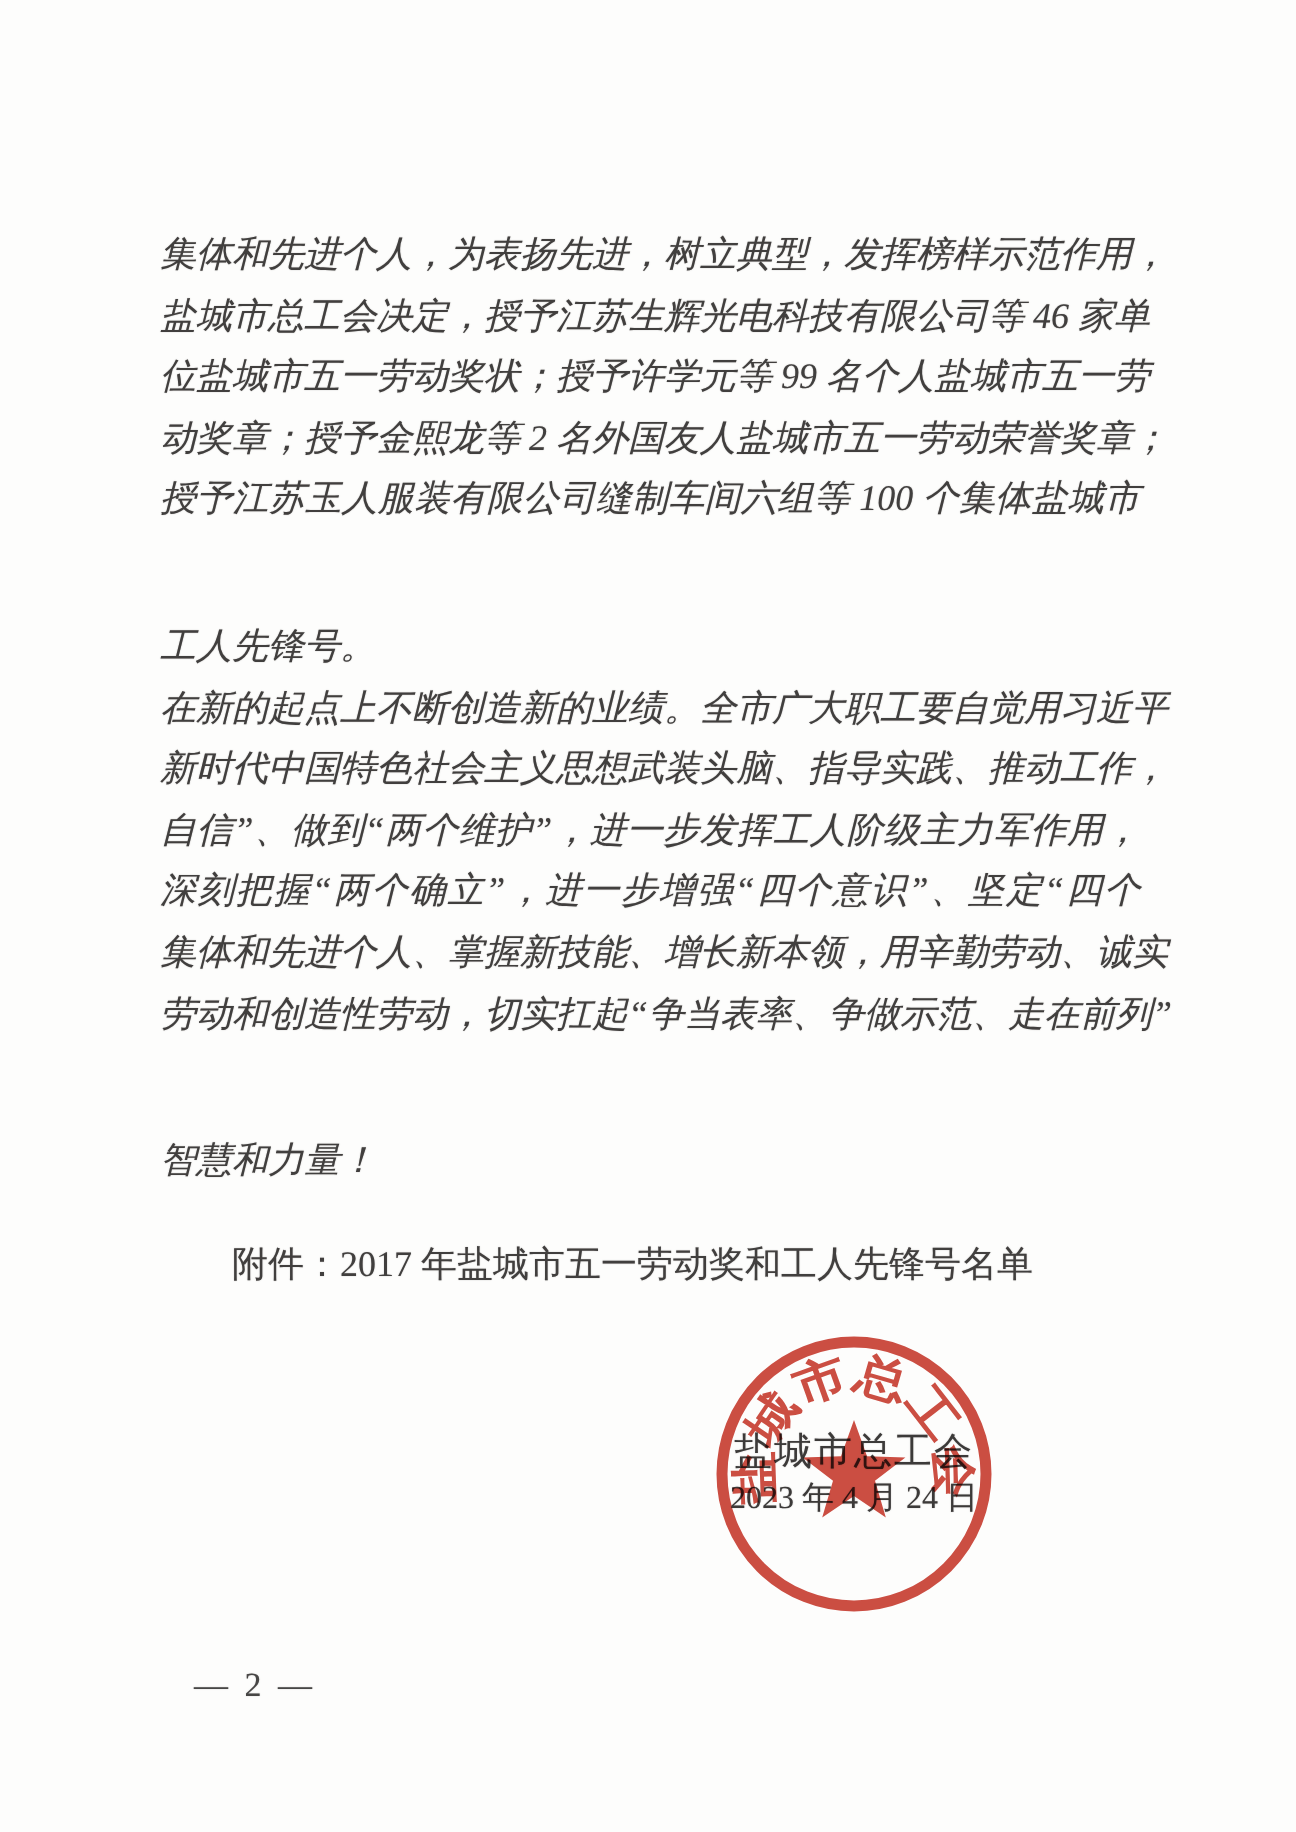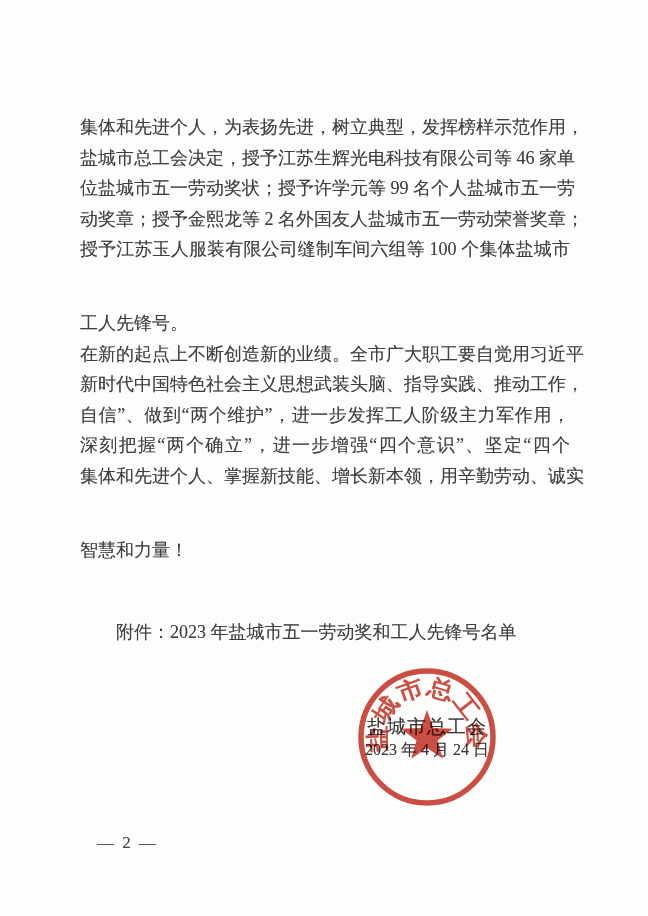--- a/index.html
+++ b/index.html
@@ -22,20 +22,21 @@
   }
   .line {
     font-size: 18px;
     line-height: 30.6px;
     height: 30.6px;
     white-space: nowrap;
     text-align: justify;
     text-align-last: justify;
     color: #413f3e;
     text-shadow: 0 0 0.6px rgba(70,66,64,0.45);
+    font-style: italic;
   }
   .line.short {
     text-align-last: left;
     margin-top: 43px;
   }
   .line.indent {
     text-indent: 2em;
   }
   .attachment {
     position: absolute;
@@ -102,24 +103,25 @@
     <p class="line">盐城市总工会决定，授予江苏生辉光电科技有限公司等 46 家单</p>
     <p class="line">位盐城市五一劳动奖状；授予许学元等 99 名个人盐城市五一劳</p>
     <p class="line">动奖章；授予金熙龙等 2 名外国友人盐城市五一劳动荣誉奖章；</p>
     <p class="line">授予江苏玉人服装有限公司缝制车间六组等 100 个集体盐城市</p>
     <p class="line short">工人先锋号。</p>
     <p class="line">在新的起点上不断创造新的业绩。全市广大职工要自觉用习近平</p>
     <p class="line">新时代中国特色社会主义思想武装头脑、指导实践、推动工作，</p>
     <p class="line">自信”、做到“两个维护”，进一步发挥工人阶级主力军作用，</p>
     <p class="line">深刻把握“两个确立”，进一步增强“四个意识”、坚定“四个</p>
     <p class="line">集体和先进个人、掌握新技能、增长新本领，用辛勤劳动、诚实</p>
+    <p class="line">劳动和创造性劳动，切实扛起“争当表率、争做示范、走在前列”</p>
     <p class="line short">智慧和力量！</p>
   </main>
 
-  <p class="attachment">附件：2023 年盐城市五一劳动奖和工人先锋号名单</p>
+  <p class="attachment">附件：2017 年盐城市五一劳动奖和工人先锋号名单</p>
 
   <div class="signature-block">
     <p class="signature-org">盐城市总工会</p>
     <p class="signature-date">2023 年 4 月 24 日</p>
   </div>
 
   <div class="seal">
     <svg width="150" height="150" viewBox="0 0 150 150">
       <circle cx="75" cy="75" r="66" fill="none" stroke="#c63529" stroke-width="5.5"></circle>
       <path id="seal-text-arc" d="M 35.5 89.4 A 42 42 0 1 1 114.5 89.4" fill="none"></path>

